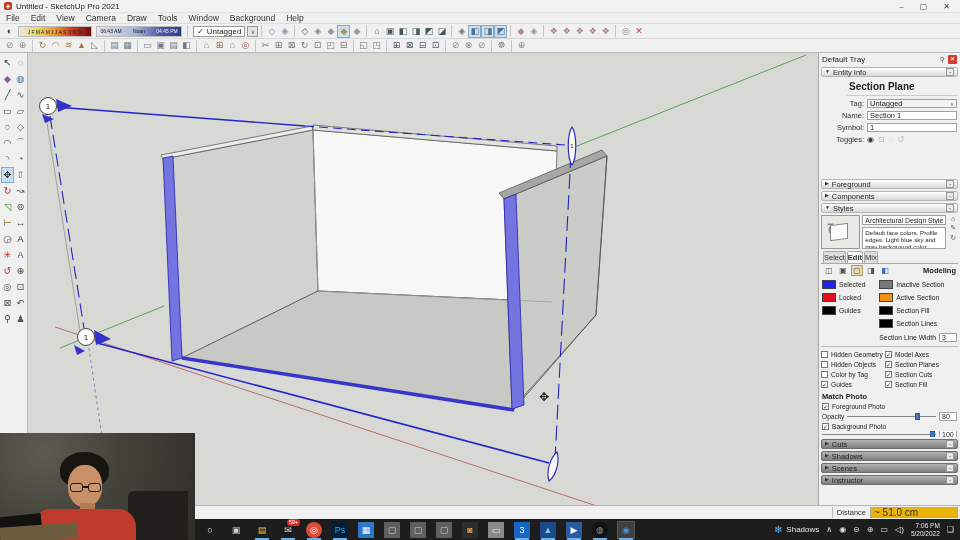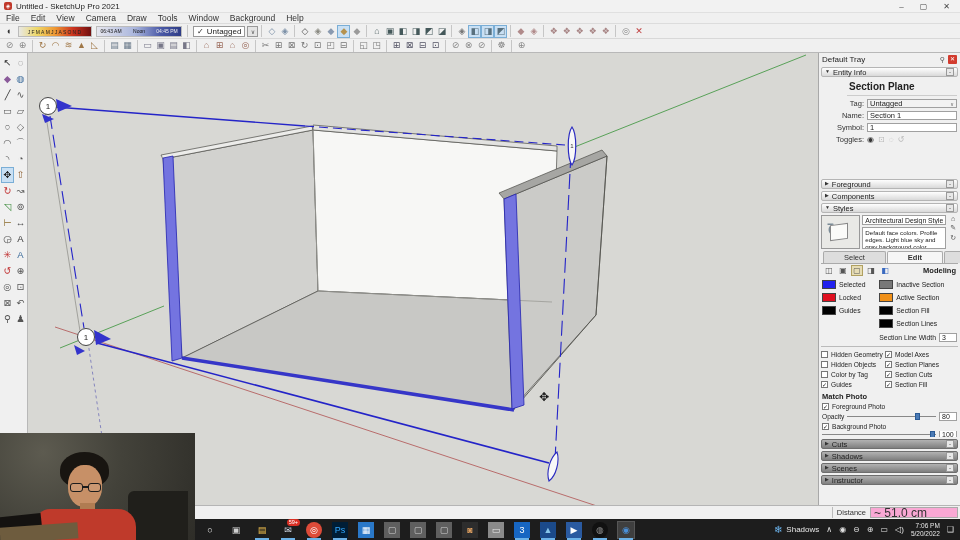--- a/index.html
+++ b/index.html
@@ -62,21 +62,21 @@
   .styles-top{display:flex;margin-top:2px;gap:2px;}
   .sthumb{width:40px;height:34px;border:1px solid #999;background:#e9e9e6;position:relative;overflow:hidden;}
   .sthumb .cube{position:absolute;left:8px;top:8px;width:18px;height:16px;background:#fbfbf9;
     border:1px solid #888;transform:skewY(-8deg);}
   .sthumb .orb{position:absolute;left:4px;top:2px;font-size:20px;color:#7b8b97;}
   .st-texts{flex:1;display:flex;flex-direction:column;gap:2px;}
   .st-name{height:10px;border:1px solid #a0a0a0;background:#fff;font-size:6.8px;line-height:9px;padding:0 2px;white-space:nowrap;overflow:hidden;}
   .st-desc{height:22px;border:1px solid #a0a0a0;background:#fff;font-size:6.2px;line-height:7px;padding:1px 2px;overflow:hidden;}
   .st-btns{width:10px;display:flex;flex-direction:column;gap:2px;align-items:center;font-size:7px;color:#555;}
   .sttabs{display:flex;margin-top:3px;height:11px;align-items:flex-end;gap:1px;padding-left:2px;}
-  .sttab{padding:1px 20px;font-size:7.5px;background:#ddd;border:1px solid #aaa;border-bottom:none;
+  .sttab{padding:1px 0;font-size:7.5px;background:#ddd;border:1px solid #aaa;border-bottom:none;
     border-radius:2px 2px 0 0;color:#333;}
   .sttab.on{background:#f6f6f6;font-weight:bold;}
   .editrow{display:flex;align-items:center;gap:2px;border-top:1px solid #aaa;padding:1px 2px;height:14px;}
   .eicon{width:12px;height:11px;font-size:8px;line-height:11px;text-align:center;color:#555;}
   .eicon.pressed{background:#e6dcb4;box-shadow:inset 0 0 0 1px #b0a060;}
   .eicon.blue{color:#3a6ac0;}
   .modlabel{margin-left:auto;font-weight:bold;font-size:7.5px;}
   .legend{display:flex;margin-top:2px;padding:0 1px;}
   .leg-col{display:flex;flex-direction:column;gap:3px;}
   .leg-col.l{width:62px;}
@@ -99,21 +99,21 @@
   .slider .track{position:absolute;left:0;right:0;top:4px;height:1px;background:#888;}
   .slider .handle{position:absolute;top:1px;width:5px;height:7px;background:#4a7ab5;border:1px solid #2a5a95;}
   .mp-val{width:18px;height:9px;border:1px solid #a0a0a0;background:#fff;font-size:7px;line-height:8px;padding:0 2px;}
   .cutrow{height:6px;overflow:hidden;}
   
   .statusbar{position:absolute;left:0;top:505px;width:960px;height:14px;background:#f0f0f0;
     border-top:1px solid #b5b5b5;display:flex;align-items:center;font-size:7.5px;color:#333;}
   .hint{position:absolute;left:200px;top:3px;white-space:nowrap;}
   .meas{position:absolute;right:2px;top:1px;display:flex;align-items:center;gap:4px;}
   .meas .vsep{width:1px;height:11px;background:#bbb;}
-  .meas-box{width:88px;height:11px;background:#f9a8d4;border:1px solid #aaa;font-size:12px;line-height:10px;padding:0 3px;}
+  .meas-box{width:88px;height:11px;background:#eab308;border:1px solid #aaa;font-size:10px;line-height:10px;padding:0 3px;}
   
   .taskbar{position:absolute;left:0;top:519px;width:960px;height:21px;background:#1d1d1d;display:flex;
     align-items:center;padding-left:202px;gap:10px;}
   .tbicon{width:16px;height:16px;font-size:9px;line-height:16px;text-align:center;color:#ddd;
     position:relative;flex:0 0 auto;}
   .tbicon.open::after{content:"";position:absolute;left:1px;right:1px;bottom:-2px;height:2px;background:#6cb2e8;}
   .tbicon.active{background:#3f3f3f;box-shadow:0 0 0 1px #565656;}
   .badge{position:absolute;top:-3px;right:-4px;background:#d93025;color:#fff;font-size:5.5px;
     line-height:7px;padding:0 2px;border-radius:4px;}
   .systray{margin-left:auto;display:flex;align-items:center;gap:7px;padding-right:6px;color:#e8e8e8;font-size:8px;}

